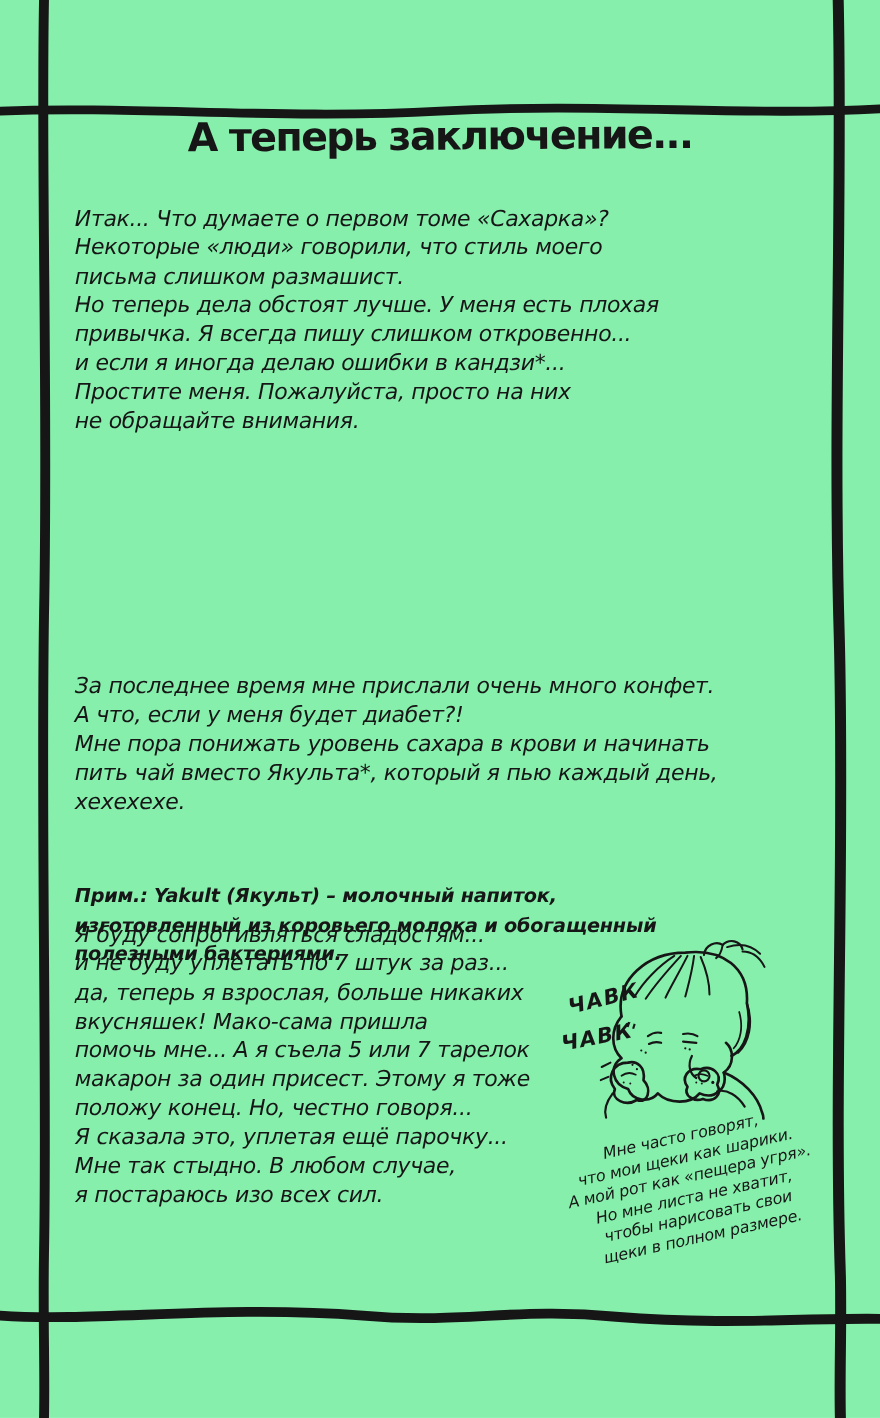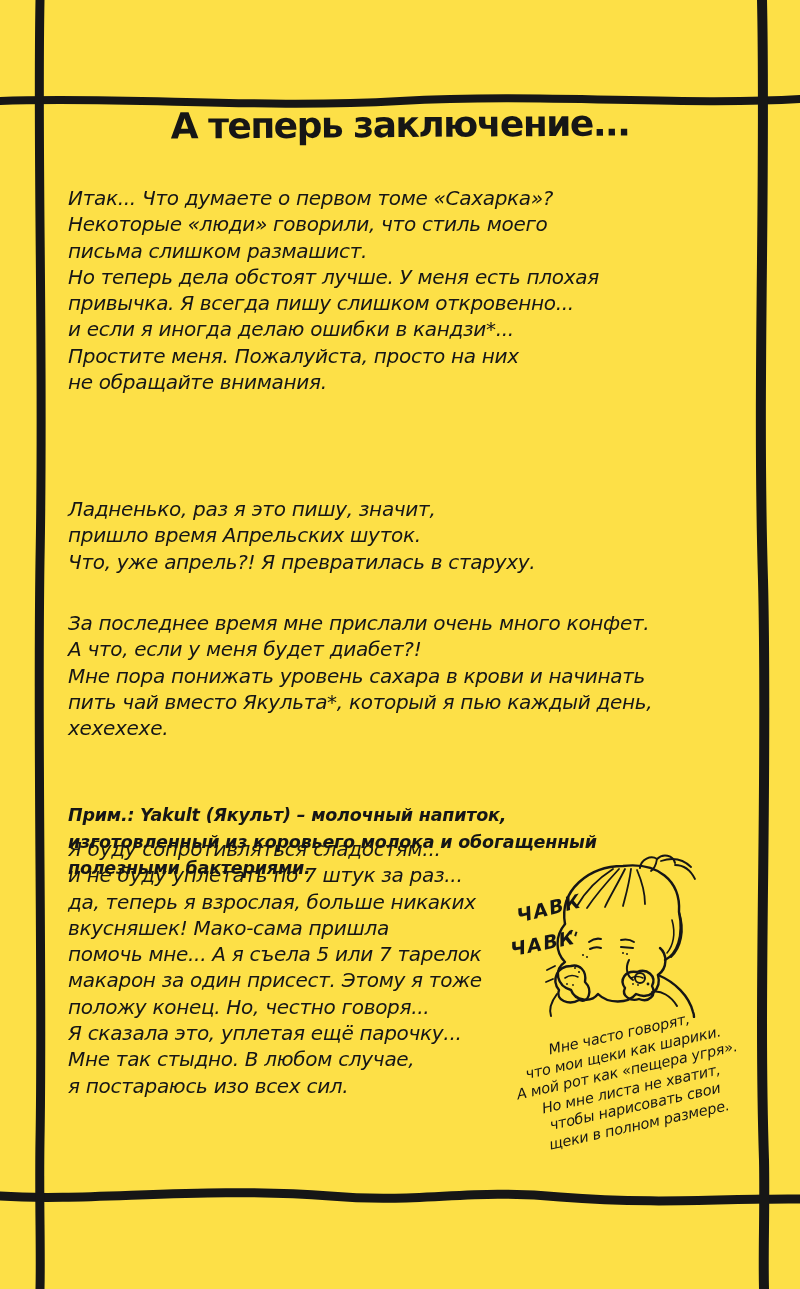--- a/index.html
+++ b/index.html
@@ -1,20 +1,20 @@
 <!DOCTYPE html>
 <html lang="ru"><head>
 <meta charset="utf-8">
 <style>
   html, body { margin:0; padding:0; background:#ffffff; }
 
   .page {
     position:relative;
     width:800px; height:1289px;
-    background:#fde047;
+    background:#86efac;
     overflow:hidden;
     font-family:"DejaVu Sans", sans-serif;
     color:#161616;
   }
 
   .frame { position:absolute; left:0; top:0; width:800px; height:1289px; }
 
   .title {
     position:absolute; top:104px; left:0; width:100%;
     margin:0;
@@ -86,23 +86,20 @@
   <div class="para body p-intro">Итак... Что думаете о первом томе «Сахарка»?
 Некоторые «люди» говорили, что стиль моего
 письма слишком размашист.
 Но теперь дела обстоят лучше. У меня есть плохая
 привычка. Я всегда пишу слишком откровенно...
 и если я иногда делаю ошибки в кандзи*...
 Простите меня. Пожалуйста, просто на них
 не обращайте внимания.</div>
 
 
-  <div class="para body p-april">Ладненько, раз я это пишу, значит,
-пришло время Апрельских шуток.
-Что, уже апрель?! Я превратилась в старуху.</div>
 
   <div class="para body p-sweets">За последнее время мне прислали очень много конфет.
 А что, если у меня будет диабет?!
 Мне пора понижать уровень сахара в крови и начинать
 пить чай вместо Якульта*, который я пью каждый день,
 хехехехе.</div>
 
   <div class="para note p-note2">Прим.: Yakult (Якульт) – молочный напиток,
 изготовленный из коровьего молока и обогащенный
 полезными бактериями.</div>

